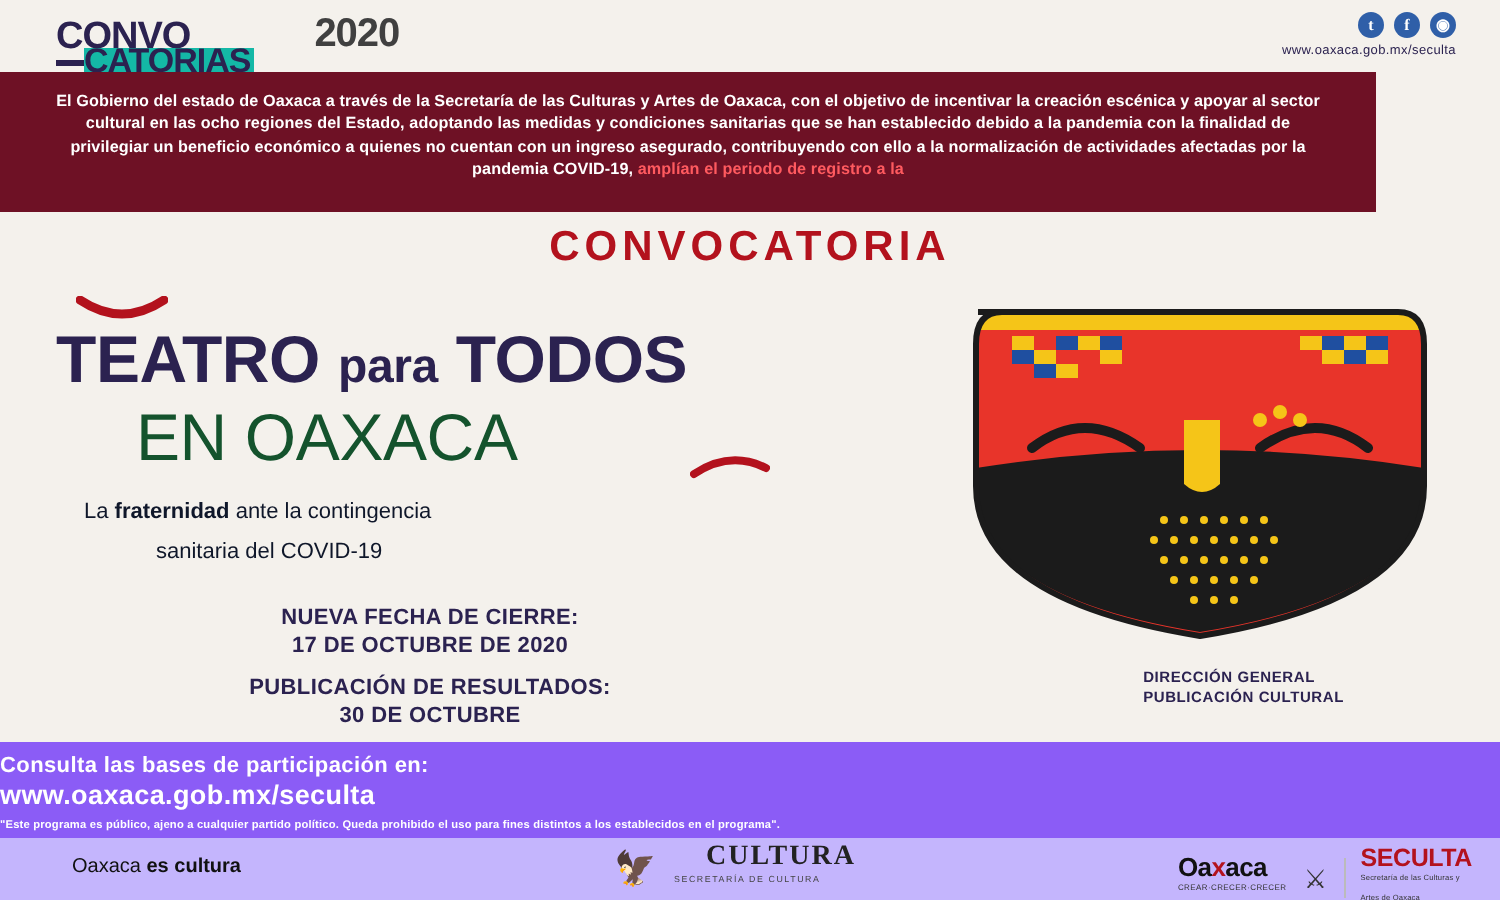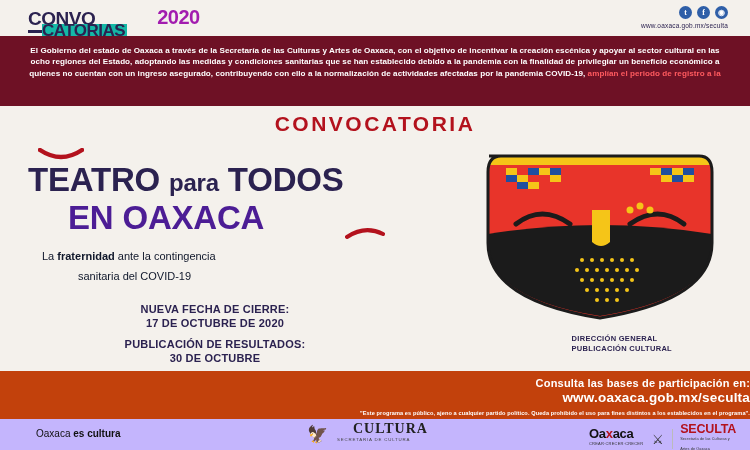--- a/index.html
+++ b/index.html
@@ -31,21 +31,21 @@
     border-bottom: 3px solid #2b2250;
     padding-bottom: 1px;
   }
   .logo-catorias {
     font-size: 17px; font-weight: bold; color: #2b2250;
     letter-spacing: -0.5px; line-height: 13px;
     position: absolute; left: 14px; top: 13px;
     background: #14b8a6; padding-right: 2px;
   }
   .logo-year {
-    font-size: 20px; font-weight: bold; color: #a21caf;
+    font-size: 20px; font-weight: bold; color: #404040;
     margin-left: 4px; letter-spacing: -0.5px;
   }
   .social {
     position: absolute; right: 22px; top: 6px;
     text-align: right;
   }
   .social-icons { display: flex; gap: 5px; justify-content: flex-end; }
   .soc {
     width: 13px; height: 13px; border-radius: 50%;
     display: inline-flex; align-items: center; justify-content: center;
@@ -55,21 +55,21 @@
   .soc-tw { background: #2f5fa8; }
   .soc-fb { background: #2f5fa8; }
   .soc-ig { background: #2f5fa8; }
   .social-url {
     font-size: 6.5px; color: #2b2250; margin-top: 3px; letter-spacing: 0.2px;
   }
 
   
   .band {
     position: absolute; top: 36px; left: 0;
-    width: 750px; height: 70px;
+    width: 688px; height: 70px;
     background: #6e1125;
     color: #ffffff;
     padding: 9px 28px 0 28px;
     text-align: center;
   }
   .band p {
     font-size: 8.1px; line-height: 11.4px; font-weight: bold;
     letter-spacing: 0.05px;
   }
   .band .highlight { color: #ff5a5f; }
@@ -97,21 +97,21 @@
   }
   .hl-1 {
     font-size: 33px; font-weight: bold; color: #2b2250;
     letter-spacing: -0.2px; line-height: 36px;
   }
   .hl-1 .para {
     font-size: 24px; font-weight: bold; color: #2b2250;
     font-style: normal;
   }
   .hl-2 {
-    font-size: 33px; font-weight: bold; color: #4c1d95;
+    font-size: 33px; font-weight: normal; color: #14532d;
     letter-spacing: -0.2px; line-height: 34px;
     margin-left: 40px;
   }
   .swoosh-bottom {
     position: absolute; left: 345px; top: 122px;
     width: 40px; height: 12px;
   }
 
   .subhead {
     position: absolute; left: 42px; top: 140px;
@@ -136,22 +136,22 @@
   .art-caption {
     position: absolute; right: 78px; top: 228px;
     color: #2b2250; font-size: 7.5px; font-weight: bold;
     line-height: 10px; letter-spacing: 0.3px;
   }
 
   
   .footer-band {
     position: absolute; top: 371px; left: 0;
     width: 750px; height: 48px;
-    background: #c2410c; color: #fff;
-    text-align: right; padding-top: 6px;
+    background: #8b5cf6; color: #fff;
+    text-align: left; padding-top: 6px;
   }
   .fb-1 { font-size: 11px; font-weight: bold; letter-spacing: 0.2px; }
   .fb-2 { font-size: 13.5px; font-weight: bold; letter-spacing: 0.2px; margin-top: 1px; }
   .fb-3 { font-size: 5.6px; margin-top: 5px; font-weight: bold; letter-spacing: 0.1px; }
 
   
   .bottom {
     position: absolute; top: 419px; left: 0;
     width: 750px; height: 31px; background: #c4b5fd;
   }

